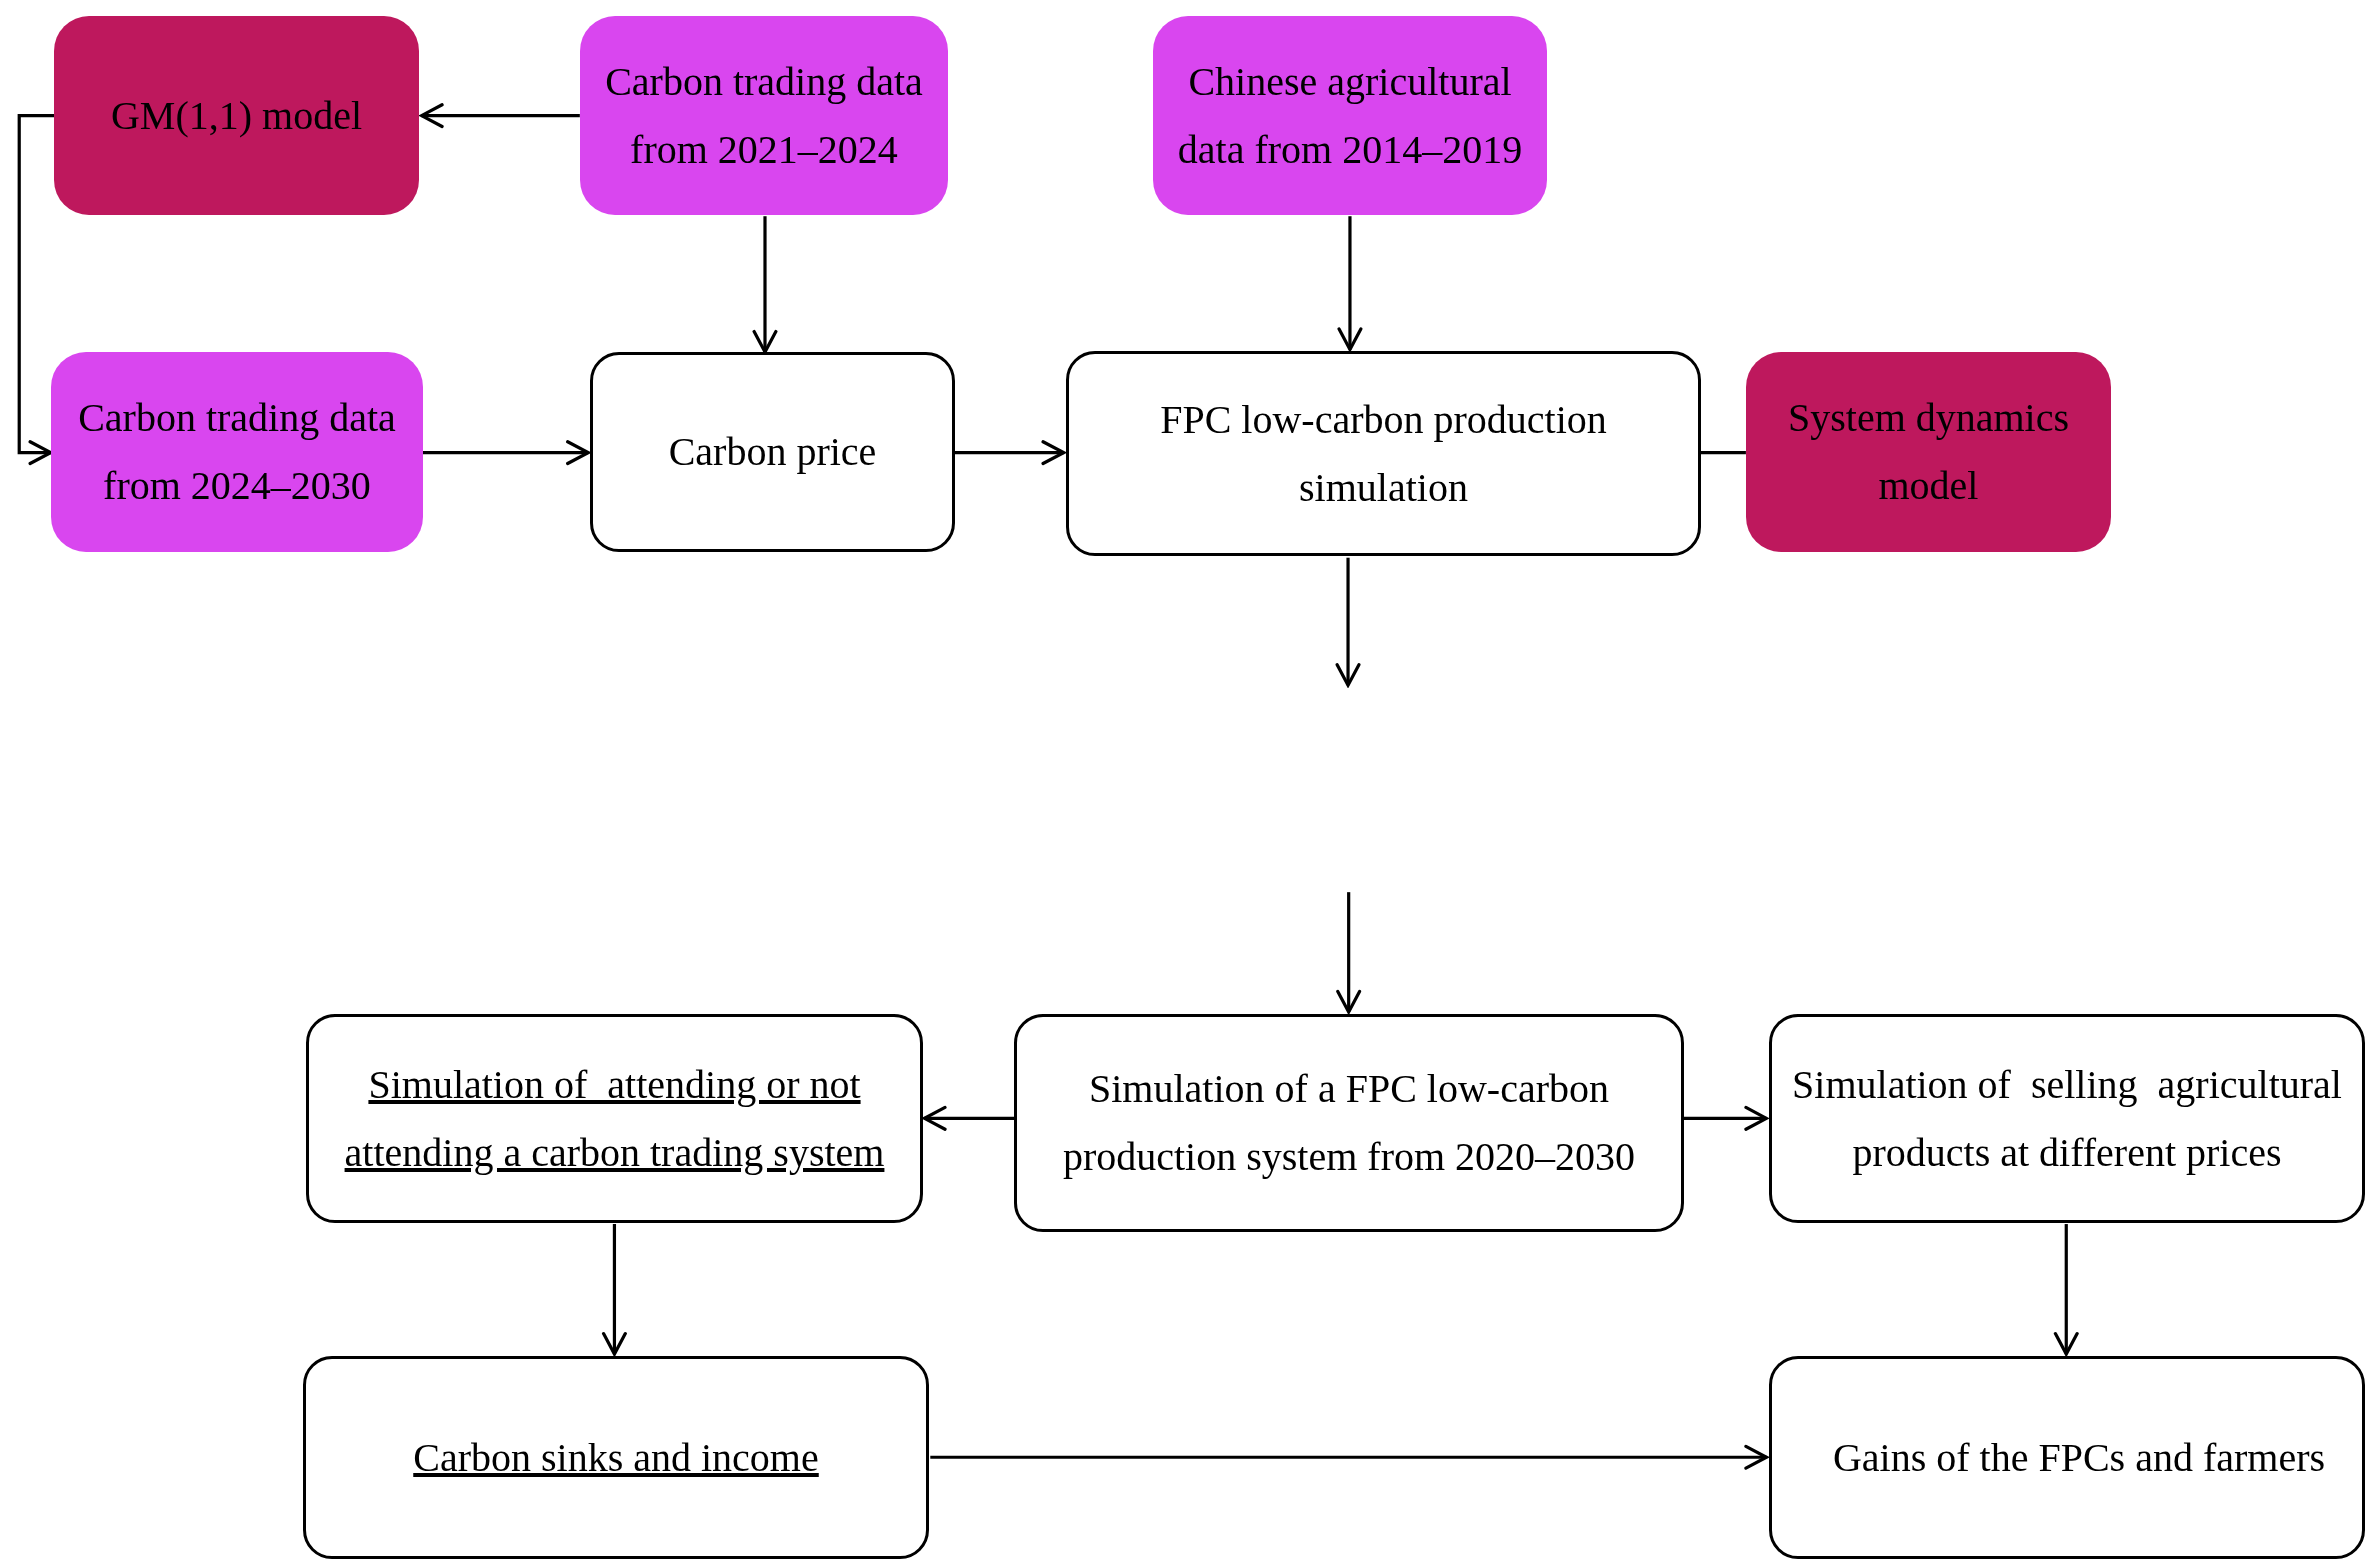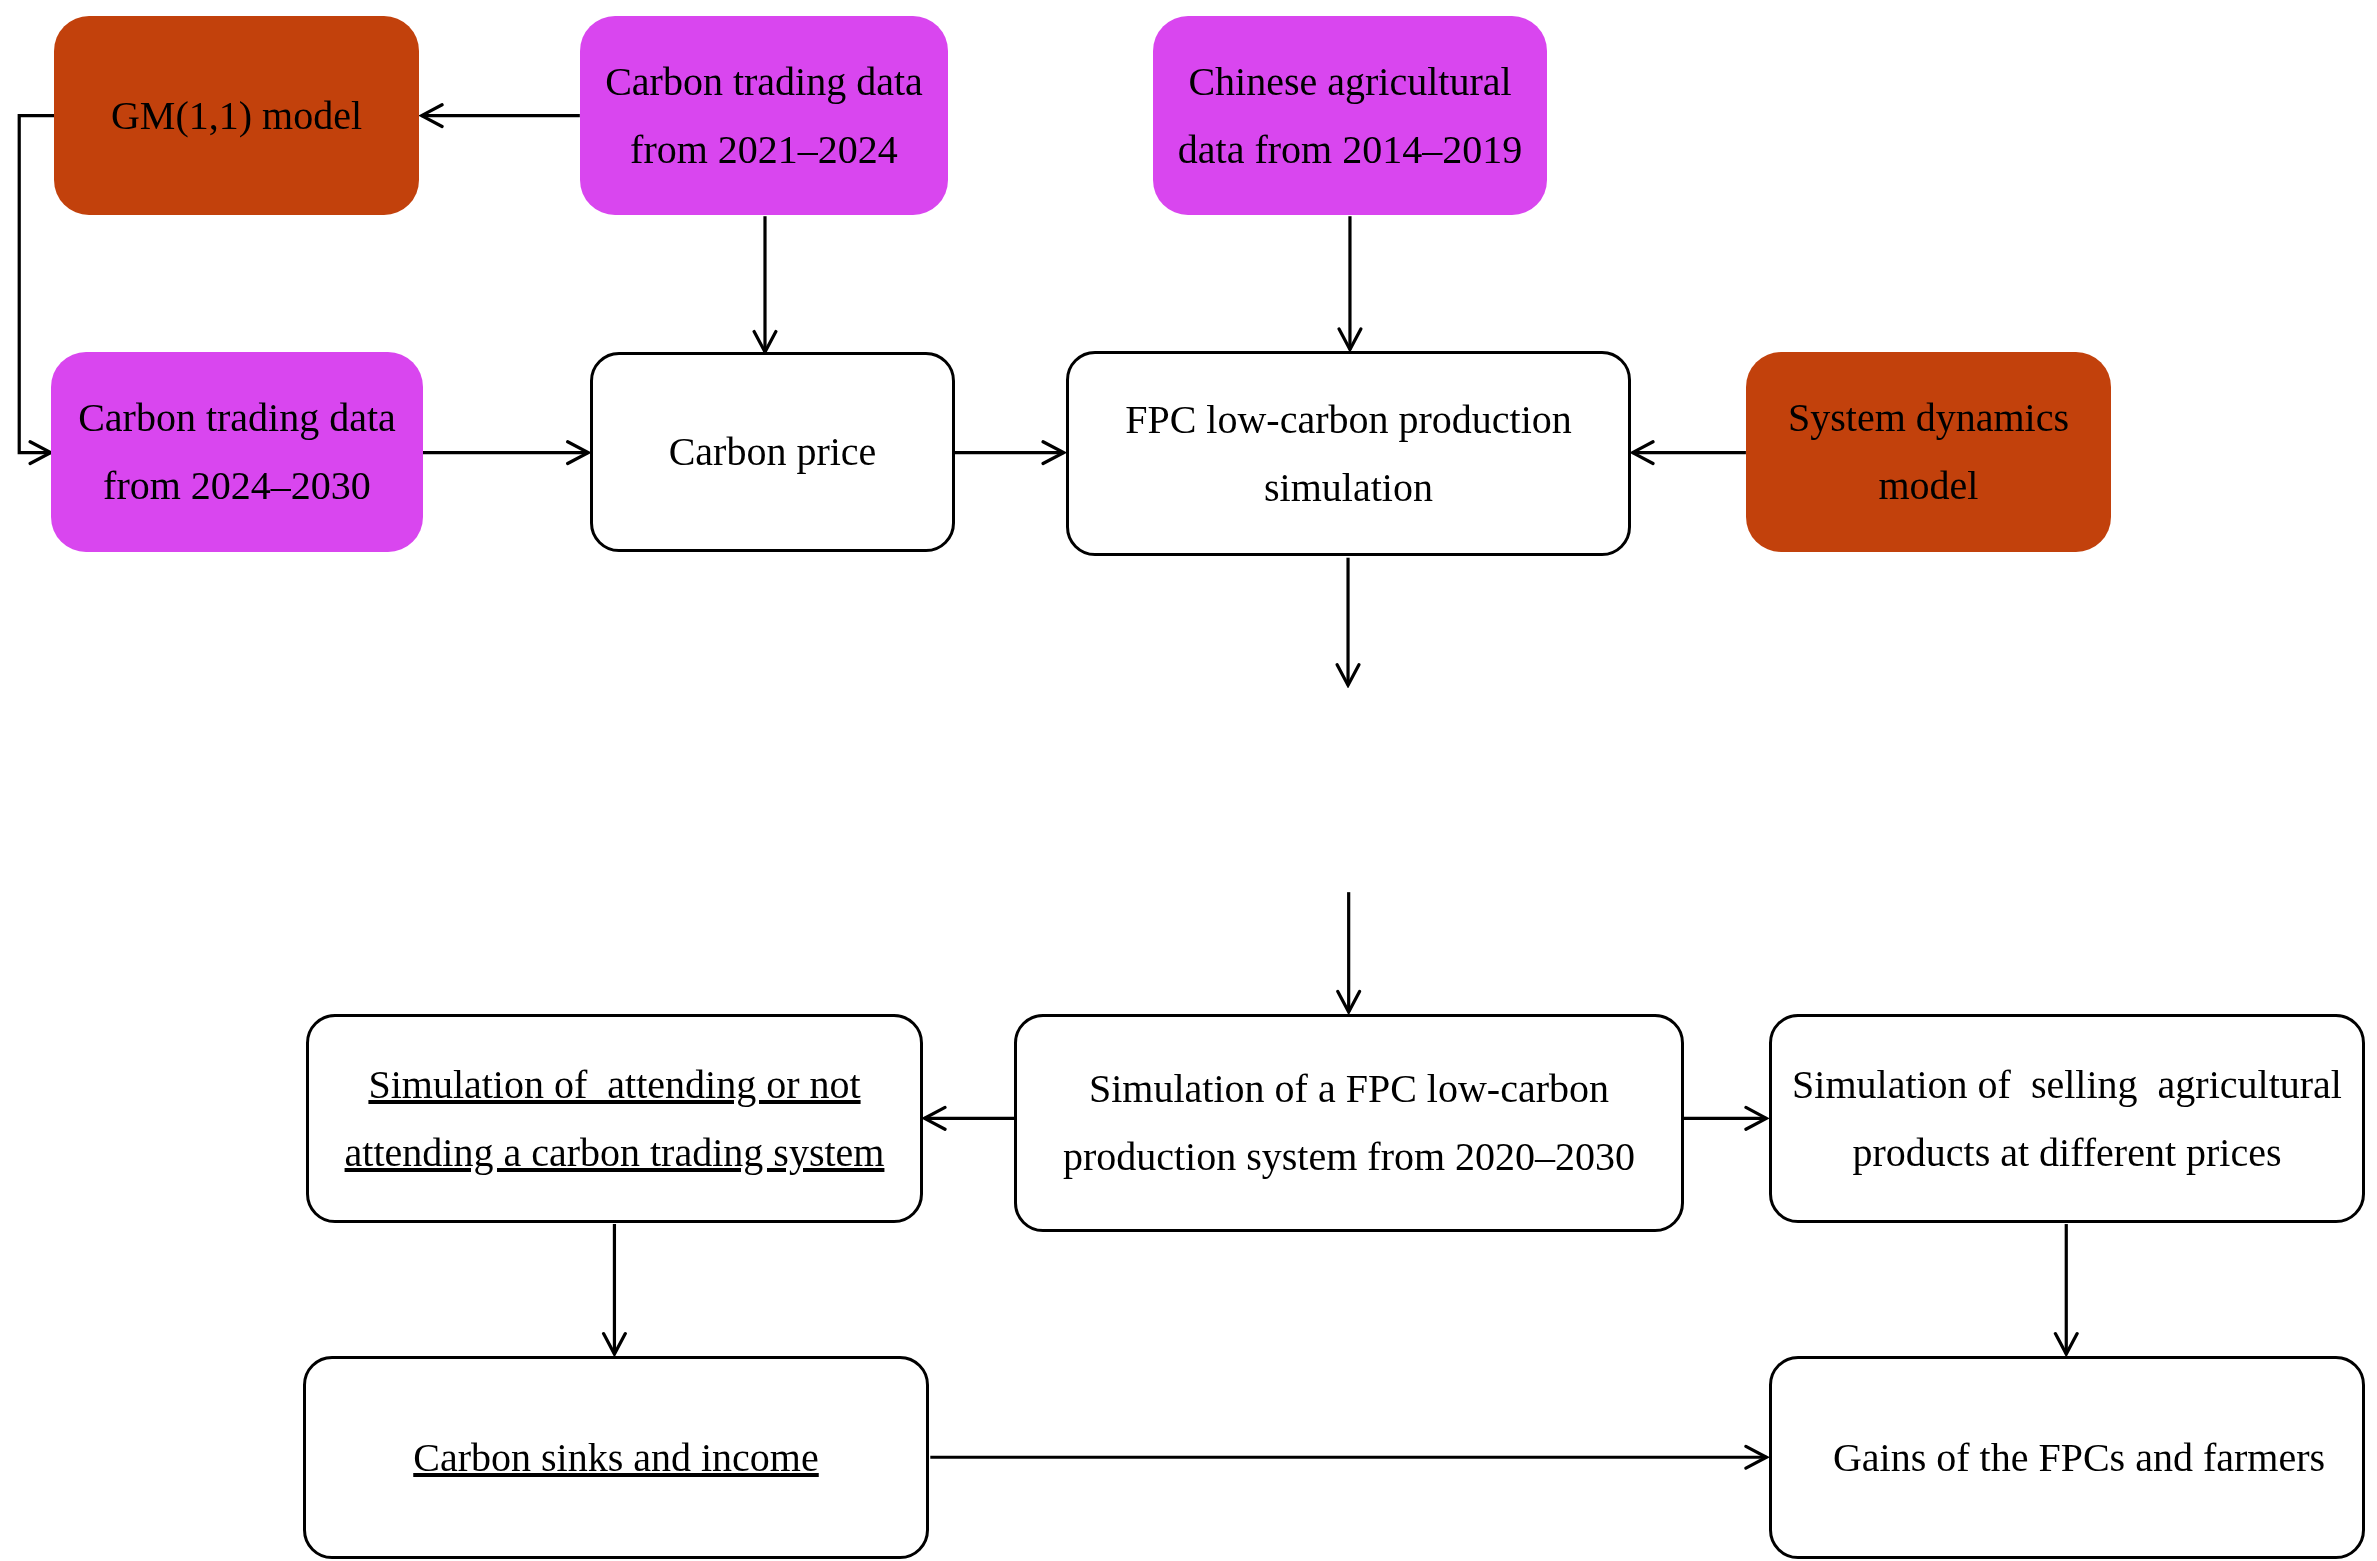--- a/index.html
+++ b/index.html
@@ -16,29 +16,29 @@
     position:absolute;
     display:flex;align-items:center;justify-content:center;
     text-align:center;
     font-size:40px;line-height:68px;
     white-space:pre;
     border-radius:35px;
     box-sizing:border-box;
   }
   .node.process{background:#ffffff;border:3.2px solid #000000;border-radius:29px;}
   .node.data{background:#d946ef;}
-  .node.model{background:#c2410c;}
+  .node.model{background:#be185d;}
 
   
   #gm      {left:54px;   top:16px;   width:365px;  height:199px;}
   #ct2124  {left:580px;  top:16px;   width:368px;  height:199px;}
   #agri    {left:1153px; top:16px;   width:394px;  height:199px;}
   #ct2430  {left:51px;   top:352px;  width:372px;  height:200px;}
   #price   {left:590px;  top:352px;  width:365px;  height:200px;}
-  #fpcsim  {left:1066px; top:351px;  width:565px;  height:205px;}
+  #fpcsim  {left:1066px; top:351px;  width:635px;  height:205px;}
   #sysdyn  {left:1746px; top:352px;  width:365px;  height:200px;}
   #devtest {left:1069px; top:687px; width:564px;  height:204px;}
   #attend  {left:306px;  top:1014px; width:617px;  height:209px;text-decoration:underline;}
   #sim2030 {left:1014px; top:1014px; width:670px; height:218px;}
   #selling {left:1769px; top:1014px; width:596px;  height:209px;}
   #sinks   {left:303px;  top:1356px; width:626px;  height:203px;text-decoration:underline;}
   #gains   {left:1769px; top:1356px; width:596px;  height:203px;padding-left:24px;}
 </style>
 </head>
 <body>

